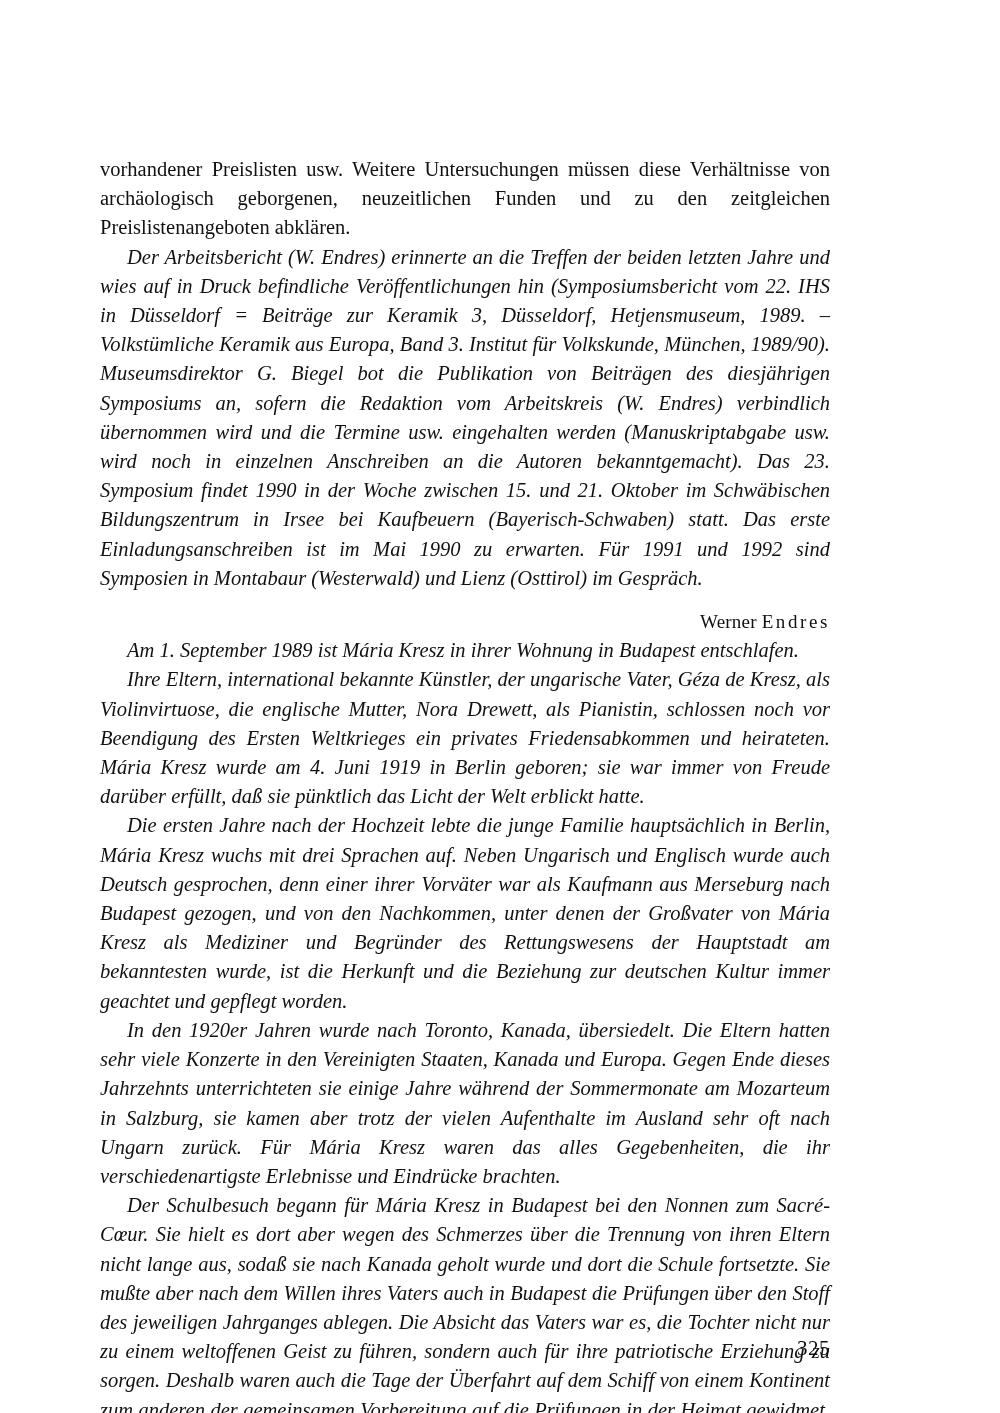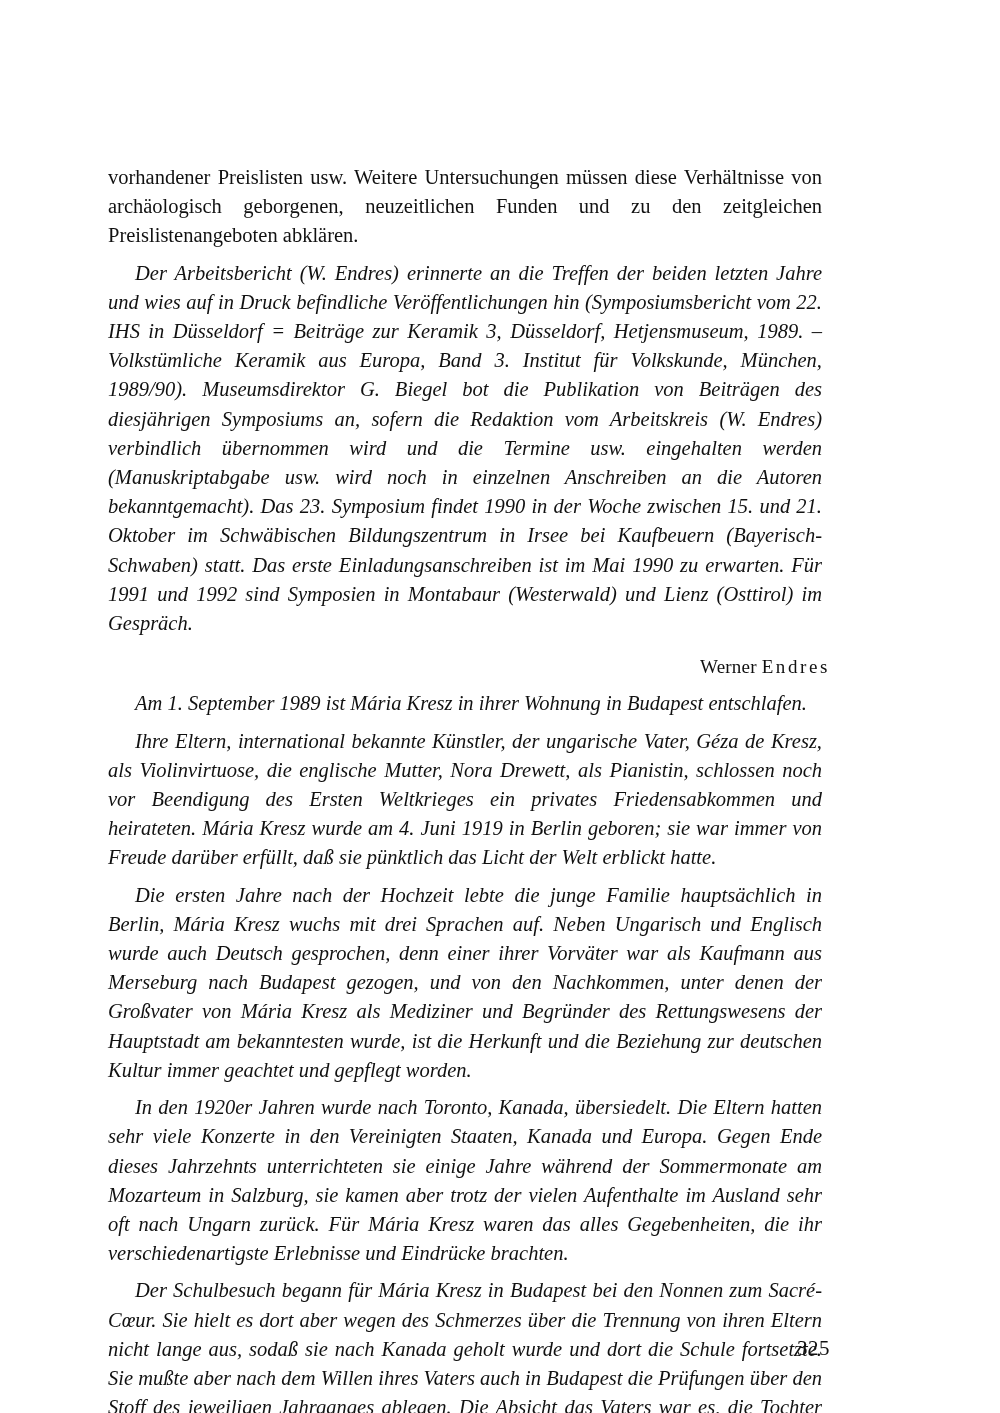--- a/index.html
+++ b/index.html
@@ -17,21 +17,21 @@
     position: relative;
     width: 1000px;
     height: 1413px;
     box-sizing: border-box;
     padding: 155px 170px 0 100px;
   }
   .textblock {
     width: 730px;
   }
   p {
-    margin: 8px;
+    margin: 0;
     font-size: 20.5px;
     line-height: 29.2px;
     text-align: justify;
     text-justify: inter-word;
     hyphens: manual;
   }
   p.indent {
     text-indent: 27px;
     font-style: italic;
   }

